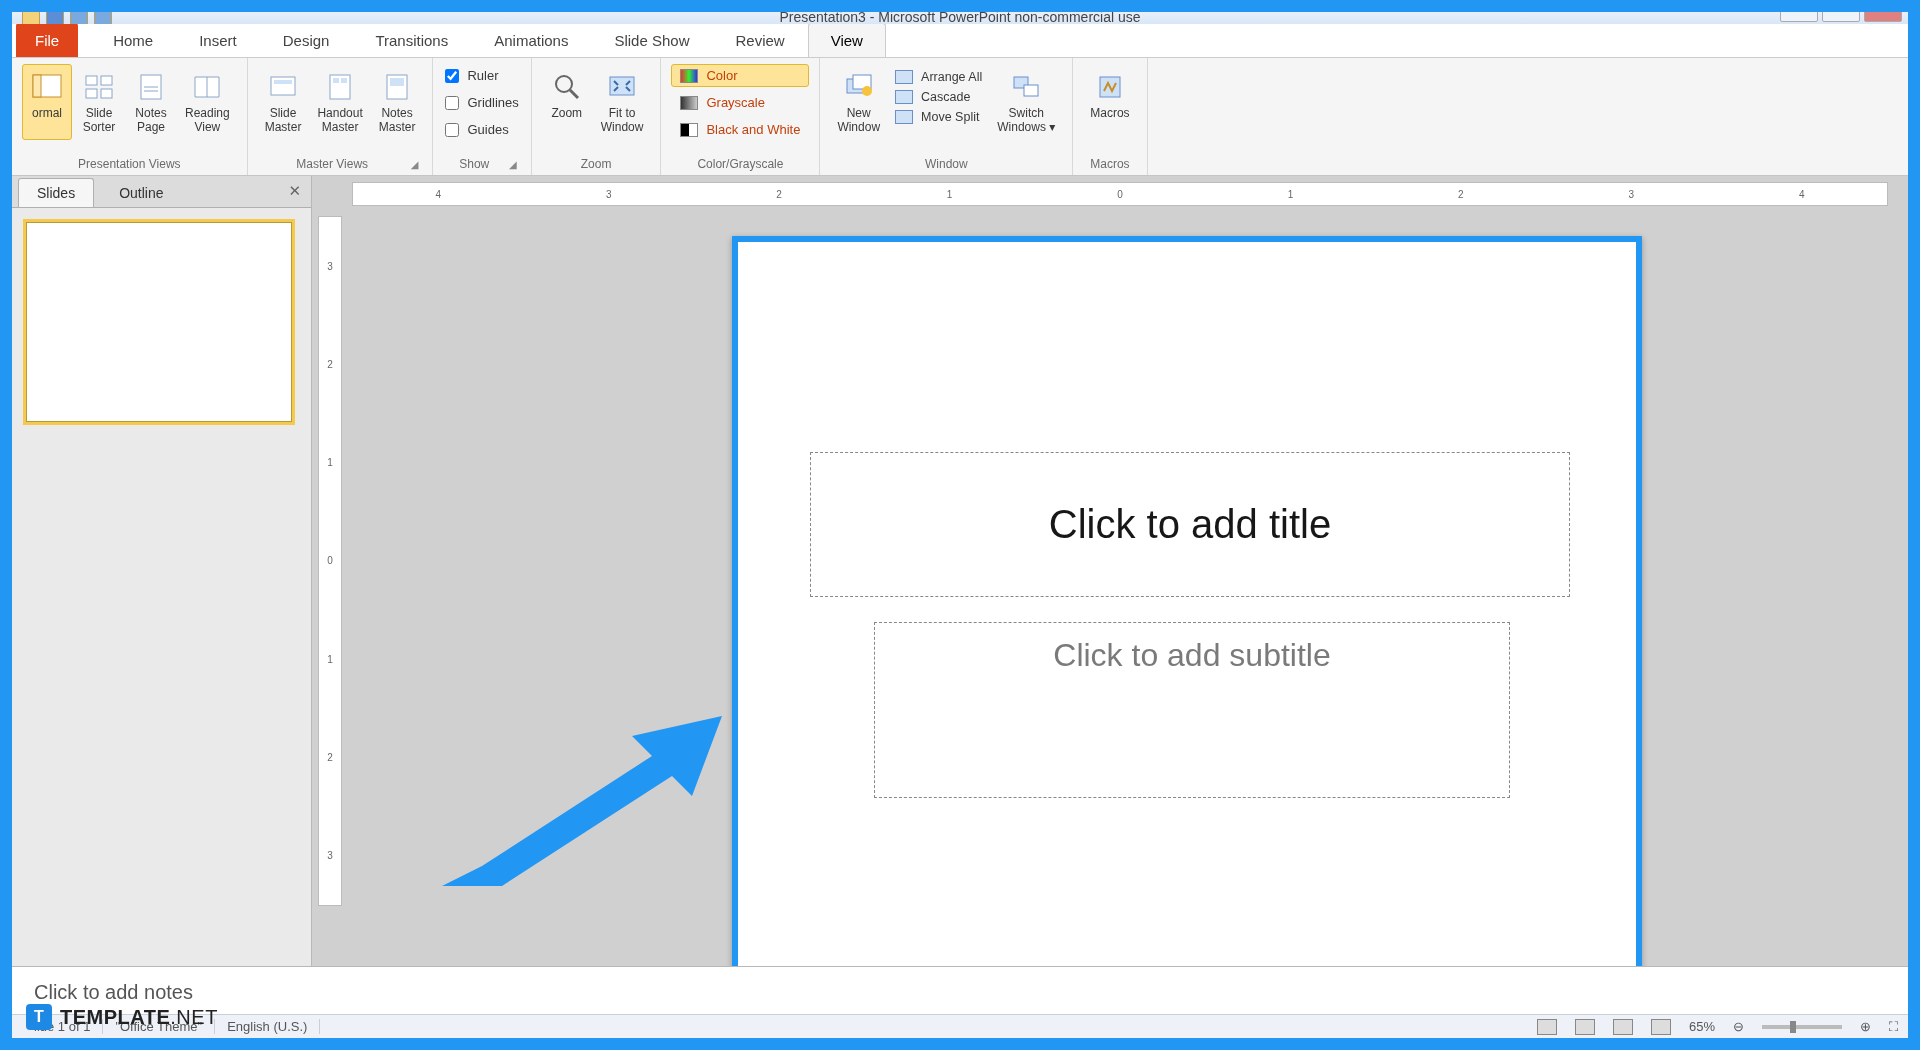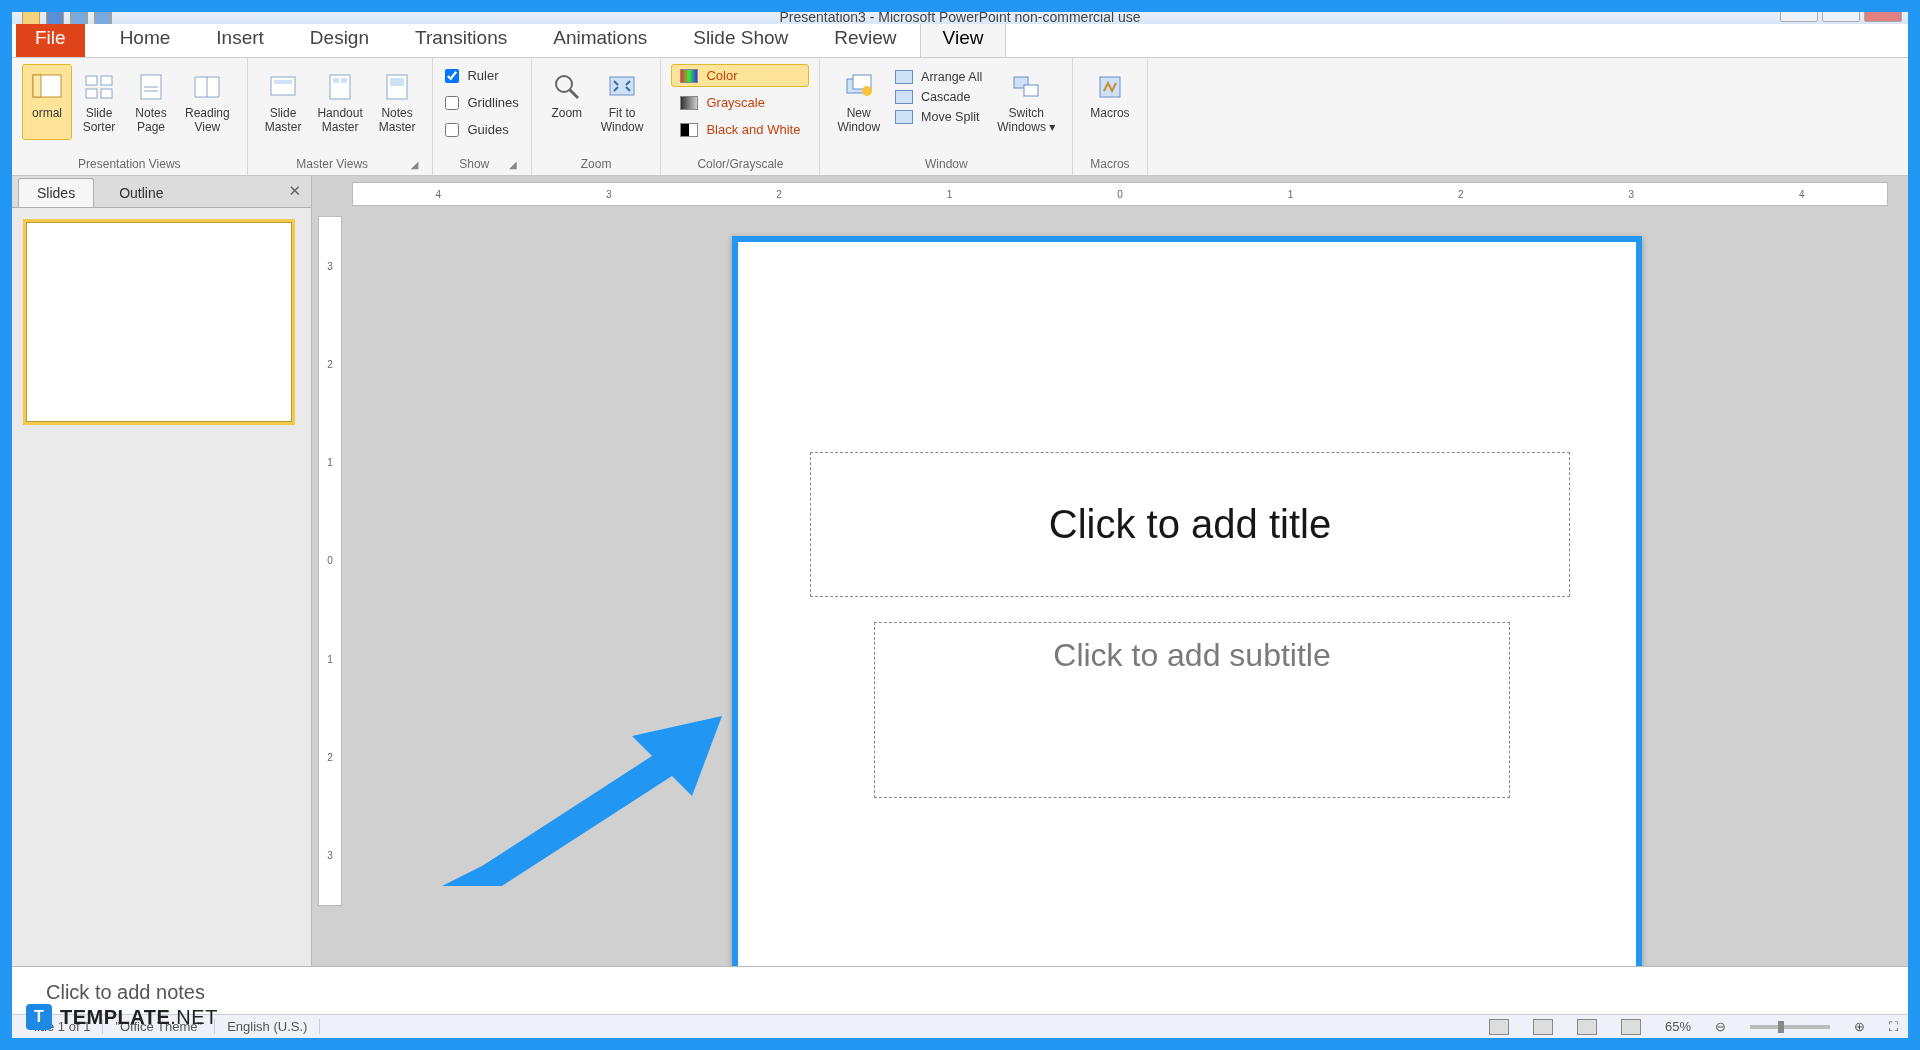--- a/index.html
+++ b/index.html
@@ -5,21 +5,21 @@
 * { margin:0; padding:0; box-sizing:border-box; font-family:"Segoe UI",Tahoma,sans-serif; }
 body { background:#2196f3; width:1920px; height:1050px; overflow:hidden; position:relative; }
 .app-frame { position:absolute; top:12px; left:12px; right:12px; bottom:12px; background:#fff; display:flex; flex-direction:column; }
 .titlebar { height:12px; background:linear-gradient(#e8f0fb,#d9e6f7); position:relative; overflow:hidden; }
 .titlebar-text { position:absolute; left:50%; transform:translateX(-50%); top:-3px; font-size:14px; color:#444; white-space:nowrap; }
 .win-controls { position:absolute; right:6px; top:-2px; display:flex; gap:4px; }
 .win-btn { width:38px; height:12px; border:1px solid #aaa; border-radius:2px; background:#eef3fa; }
 .qat { position:absolute; left:10px; top:-4px; display:flex; gap:6px; align-items:center; }
 .qat-ico { width:18px; height:18px; background:#f3d27a; border:1px solid #c0a050; border-radius:2px; }
 .tabstrip { height:34px; background:#fff; border-bottom:1px solid #ccc; display:flex; align-items:flex-end; padding-left:4px; }
-.tab { padding:8px 22px; font-size:19px; color:#444; cursor:pointer; border:1px solid transparent; border-bottom:none; }
+.tab { padding:8px 22px; font-size:15px; color:#444; cursor:pointer; border:1px solid transparent; border-bottom:none; }
 .tab.file { background:#e0441a; color:#fff; font-weight:500; border-radius:3px 3px 0 0; margin-right:12px; padding:8px 18px; }
 .tab.active { background:#f5f5f5; border-color:#ccc; border-radius:3px 3px 0 0; color:#000; }
 .ribbon { height:118px; background:#f5f5f5; border-bottom:1px solid #c5c5c5; display:flex; }
 .rgroup { border-right:1px solid #d8d8d8; padding:6px 10px 2px 10px; display:flex; flex-direction:column; justify-content:space-between; }
 .rgroup-items { display:flex; gap:2px; }
 .rgroup-label { font-size:12px; color:#6b6b6b; text-align:center; padding:2px 0; }
 .rbtn { display:flex; flex-direction:column; align-items:center; justify-content:flex-start; padding:4px 6px; cursor:pointer; border:1px solid transparent; border-radius:3px; }
 .rbtn.sel { background:#fde499; border-color:#e0b933; }
 .rbtn .ico { width:36px; height:36px; display:flex; align-items:center; justify-content:center; font-size:24px; }
 .rbtn .lbl { font-size:12px; color:#3a3a3a; text-align:center; line-height:1.15; margin-top:2px; }
@@ -44,24 +44,24 @@
 .canvas-area { flex:1; position:relative; background:#d0d0d0; overflow:hidden; }
 .ruler-h { position:absolute; top:6px; left:40px; right:20px; height:24px; background:#fff; border:1px solid #bbb; font-size:10px; color:#666; display:flex; align-items:center; justify-content:space-around; }
 .ruler-v { position:absolute; top:40px; left:6px; width:24px; bottom:60px; background:#fff; border:1px solid #bbb; font-size:10px; color:#666; display:flex; flex-direction:column; align-items:center; justify-content:space-around; }
 .slide { position:absolute; top:60px; left:420px; width:910px; height:820px; background:#fff; border:6px solid #2196f3; box-shadow:0 2px 6px rgba(0,0,0,0.3); }
 .ph { position:absolute; border:1.5px dashed #888; display:flex; align-items:center; justify-content:center; cursor:text; }
 .ph-title { top:210px; left:72px; width:760px; height:145px; }
 .ph-title span { font-size:40px; color:#171717; }
 .ph-sub { top:380px; left:136px; width:636px; height:176px; align-items:flex-start; padding-top:14px; }
 .ph-sub span { font-size:32px; color:#7a7a7a; }
 .arrow { position:absolute; top:540px; left:130px; width:280px; height:180px; pointer-events:none; }
-.notes-bar { height:56px; background:#fff; border-top:1px solid #b8b8b8; padding:14px 34px; font-size:20px; color:#555; cursor:text; }
+.notes-bar { height:56px; background:#fff; border-top:1px solid #b8b8b8; padding:14px 22px; font-size:20px; color:#555; cursor:text; }
 .statusbar { height:24px; background:#eef2f8; border-top:1px solid #c8d0da; display:flex; align-items:center; font-size:13px; color:#555; padding:0 10px; position:relative; overflow:hidden; margin-top:-8px; }
 .status-seg { padding:0 12px; border-right:1px solid #c8d0da; }
-.status-right { position:absolute; right:10px; display:flex; align-items:center; gap:24px; }
+.status-right { position:absolute; right:10px; display:flex; align-items:center; gap:18px; }
 .vbtn { width:20px; height:16px; border:1px solid #888; background:#ddd; }
 .watermark { position:absolute; left:26px; bottom:20px; display:flex; align-items:center; gap:8px; z-index:50; }
 .watermark .wlogo { width:26px; height:26px; background:#1e88e5; border-radius:4px; color:#fff; font-weight:bold; display:flex; align-items:center; justify-content:center; font-size:16px; }
 .watermark .wtext { font-family:Arial,sans-serif; font-size:20px; letter-spacing:0.5px; color:#222; }
 .watermark .wtext b { font-weight:800; }
 .ico svg { width:32px; height:32px; }
 .dlg-launcher { font-size:10px; color:#888; margin-left:auto; padding:0 4px; }
 .rgroup-footer { display:flex; align-items:center; }
 </style>
 </head>

